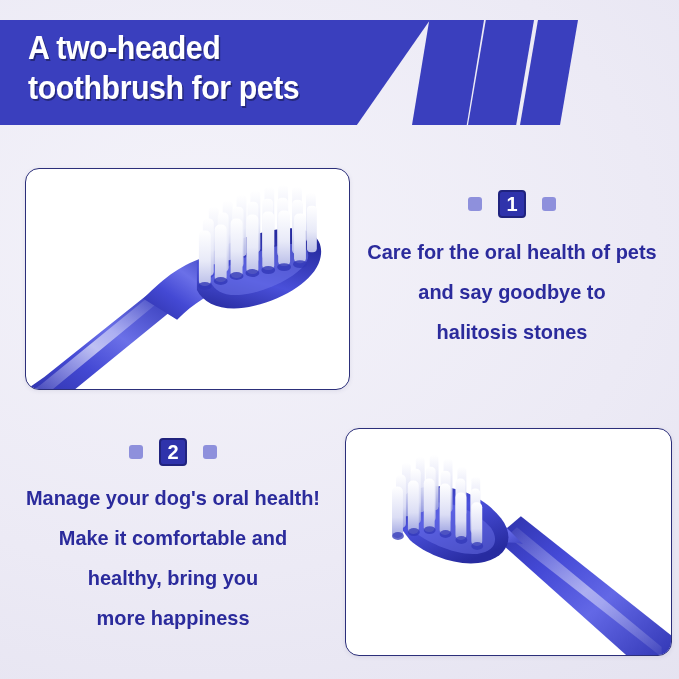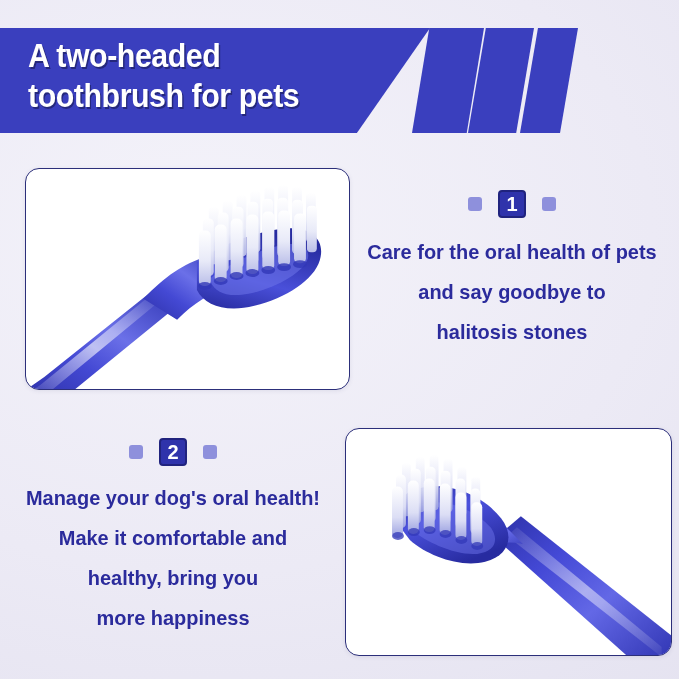--- a/index.html
+++ b/index.html
@@ -15,21 +15,21 @@
     font-family: "Liberation Sans", sans-serif;
     background:
       radial-gradient(ellipse 120% 90% at 30% 35%, #f4f3fa 0%, #eceaf5 55%, #e4e2f0 100%);
     position: relative;
   }
 
   
   .banner-wrap {
     position: absolute;
     left: 0;
-    top: 28px;
+    top: 20px;
     width: 679px;
     height: 105px;
   }
 
   .banner-main {
     position: absolute;
     left: 0;
     top: 0;
     width: 430px;
     height: 105px;

